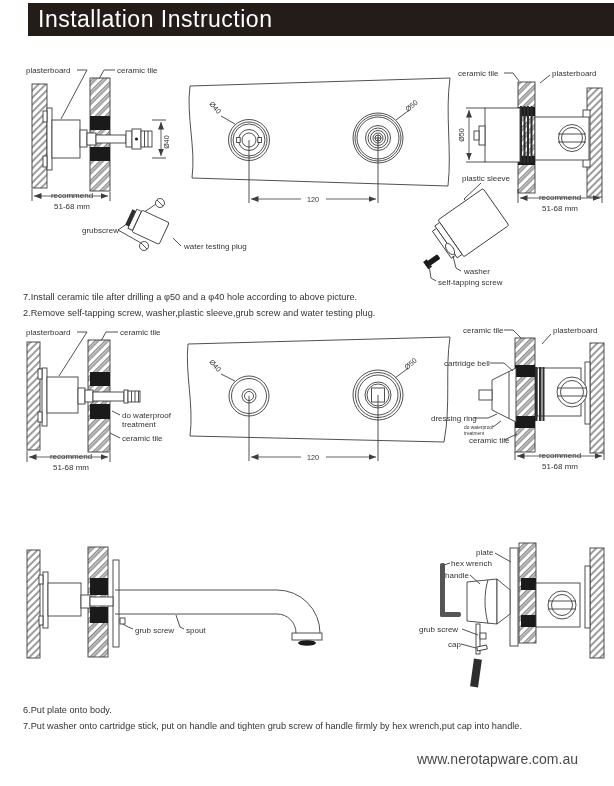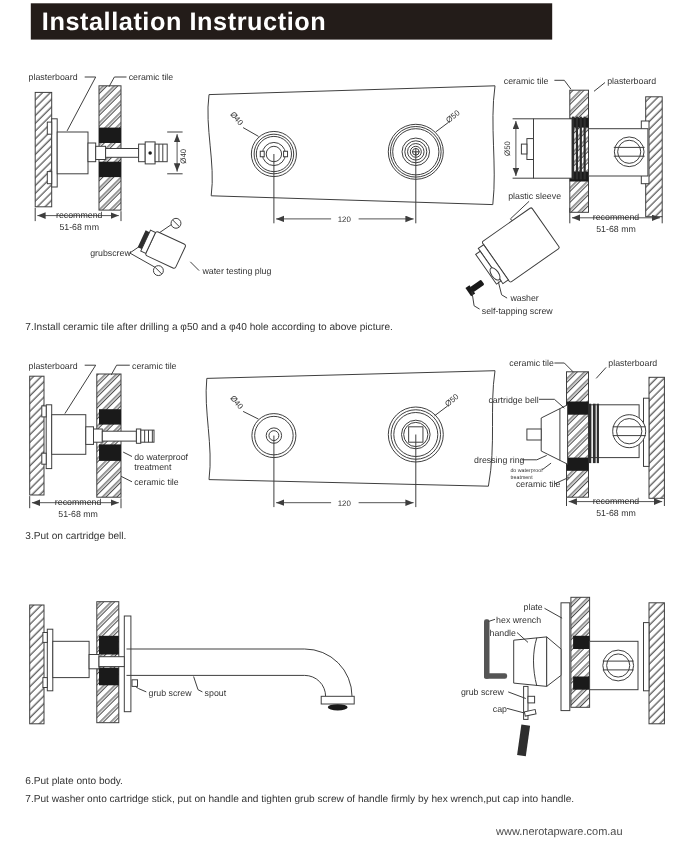--- a/index.html
+++ b/index.html
@@ -1,29 +1,29 @@
 <!DOCTYPE html>
 <html><head>
 <meta charset="utf-8">
 <style>
   html,body { margin:0; padding:0; background:#fff; }
   #page {
     position:relative; width:614px; height:786px; background:#fff;
     font-family:"Liberation Sans", sans-serif; overflow:hidden;
   }
   .titlebar {
-    position:absolute; left:28px; top:3px; width:474px; height:33px;
+    position:absolute; left:28px; top:3px; width:586px; height:33px;
     background:#231c19; color:#ffffff; font-size:23px; line-height:33px;
-    padding-left:10px; box-sizing:border-box; letter-spacing:0.5px;font-weight:bold;
+    padding-left:10px; box-sizing:border-box; letter-spacing:0.5px;
   }
   .steps { position:absolute; left:23px; font-size:9.2px; color:#333; line-height:15.5px; white-space:nowrap; }
   #steps-1 { top:290px; }
   #steps-2 { top:480px; }
   #steps-3 { top:703px; }
-  .website { position:absolute; right:48px; top:751px; font-size:10px; color:#4a4a4a; }
+  .website { position:absolute; right:36px; top:751px; font-size:14px; color:#4a4a4a; }
   .dg { position:absolute; overflow:visible; }
   .ln  { stroke:#3d3d3d; stroke-width:0.9; fill:none; }
   .wht { fill:#ffffff; stroke:#3d3d3d; stroke-width:0.9; }
   .blk { fill:#1a1a1a; stroke:none; }
   .drk { fill:#2e2e2e; stroke:none; }
   .hA  { fill:url(#hA); stroke:#3d3d3d; stroke-width:0.9; }
   .hB  { fill:url(#hB); stroke:#3d3d3d; stroke-width:0.9; }
   .bg  { fill:#ffffff; stroke:none; }
   .lbl { font-family:"Liberation Sans",sans-serif; font-size:8px; fill:#333; }
   .lbl2{ font-family:"Liberation Sans",sans-serif; font-size:4.8px; fill:#333; }
@@ -187,20 +187,21 @@
       <rect class="blk" x="-1" y="196.5" width="4.5" height="9"></rect>
     </g>
     <polyline class="ln" points="37,215 32,212 29,200"></polyline>
     <polyline class="ln" points="12,225 7,222 5,209"></polyline>
     <text class="lbl" x="40" y="218">washer</text>
     <text class="lbl" x="14" y="229">self-tapping screw</text>
   </svg>
 
   <div id="steps-1" class="steps">
     <div>7.Install ceramic tile after drilling a φ50 and a φ40 hole according to above picture.</div>
+    <div>2.Remove self-tapping screw, washer,plastic sleeve,grub screw and water testing plug.</div>
   </div>
 
   <svg class="dg" style="left:14px;top:322px" width="186" height="152" viewBox="0 0 186 152">
     <rect class="hA" x="13" y="20" width="13" height="108"></rect>
     <rect class="hB" x="74" y="18" width="22" height="112"></rect>
     <rect class="blk" x="76" y="50" width="20" height="14"></rect>
     <rect class="blk" x="76" y="82" width="20" height="15"></rect>
     <rect class="wht" x="28" y="46" width="5" height="58"></rect>
     <rect class="wht" x="24" y="47" width="4" height="10"></rect>
     <rect class="wht" x="24" y="90" width="4" height="10"></rect>
@@ -287,21 +288,20 @@
     <text class="lbl" x="63" y="13">ceramic tile</text>
     <text class="lbl" x="153" y="13">plasterboard</text>
     <line class="ln" x1="115" y1="132" x2="115" y2="140"></line>
     <line class="ln" x1="204" y1="133" x2="204" y2="140"></line>
     <line class="dim" x1="117" y1="136" x2="202" y2="136"></line>
     <text class="lbl ctr" x="160" y="138">recommend</text>
     <text class="lbl ctr" x="160" y="149">51-68 mm</text>
   </svg>
 
   <div id="steps-2" class="steps">
-    <div>3.Put on cartridge bell.</div>
   </div>
 
   <svg class="dg" style="left:14px;top:544px" width="330" height="152" viewBox="0 0 330 152">
     <rect class="hA" x="13" y="6" width="13" height="108"></rect>
     <rect class="hB" x="74" y="3" width="20" height="110"></rect>
     <rect class="blk" x="76" y="34" width="18" height="17"></rect>
     <rect class="blk" x="76" y="63" width="18" height="16"></rect>
     <rect class="wht" x="99" y="16" width="6" height="87"></rect>
     <rect class="wht" x="29" y="28" width="5" height="56"></rect>
     <rect class="wht" x="25" y="31" width="4" height="9"></rect>

